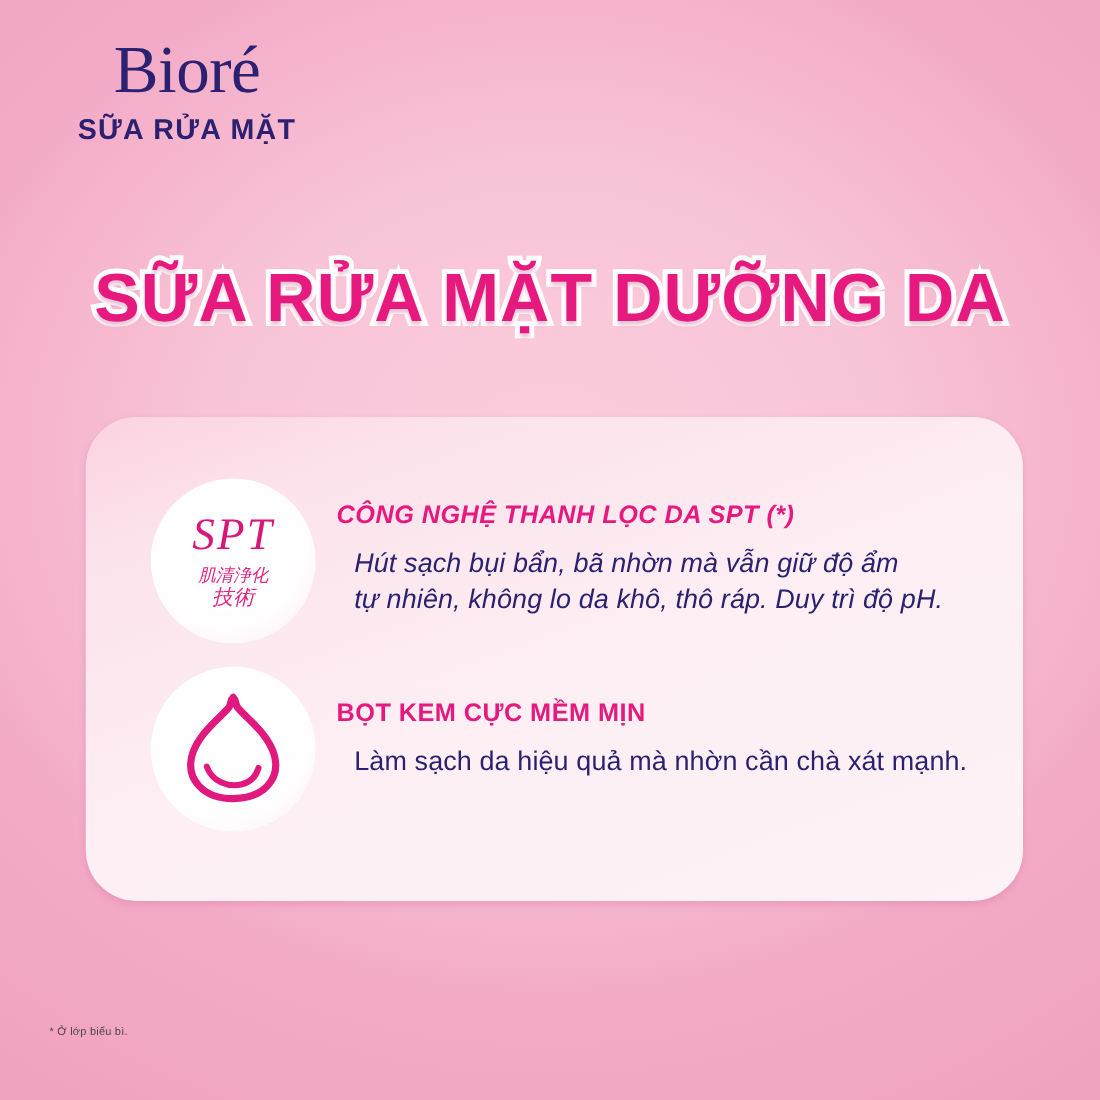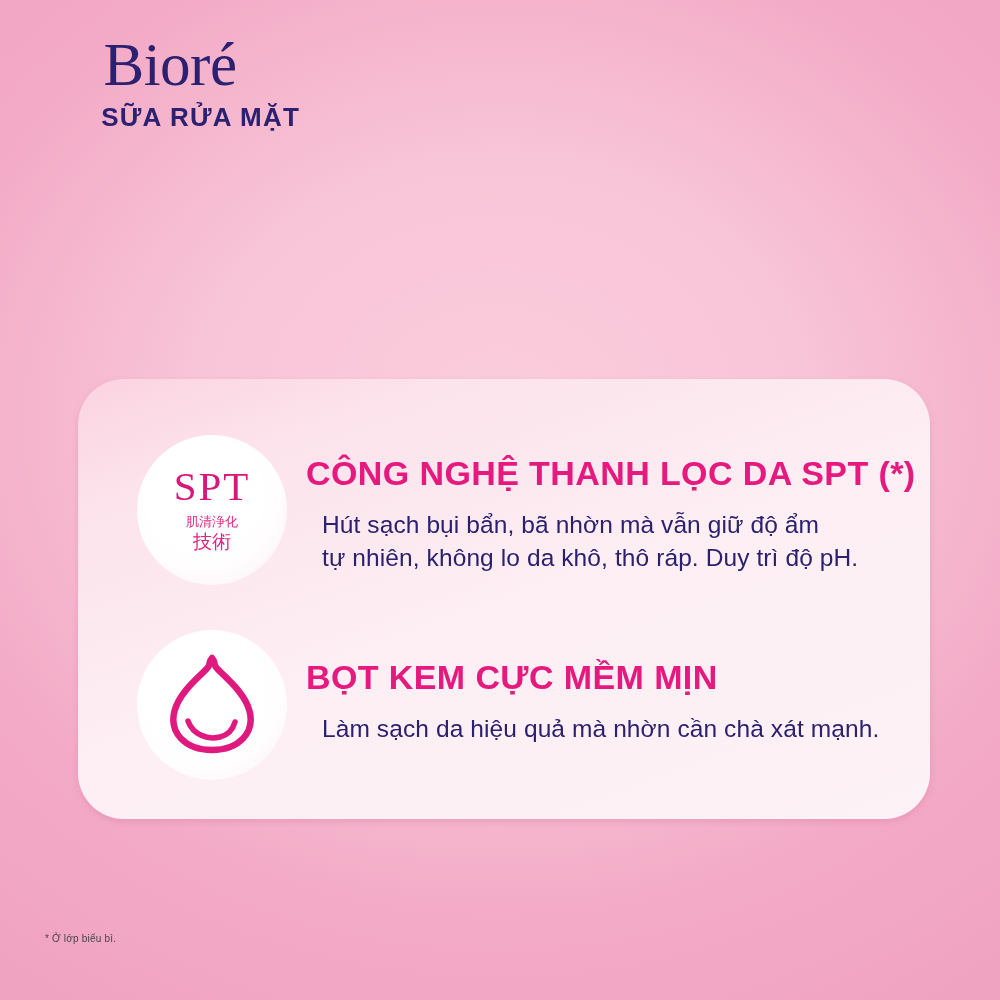--- a/index.html
+++ b/index.html
@@ -40,21 +40,20 @@
     font-weight: 400;
   }
   .brand-sub {
     margin-top: 9px;
     font-family: "Liberation Sans", sans-serif;
     font-size: 26px;
     font-weight: 700;
     letter-spacing: 1.2px;
     color: #2c2071;
     line-height: 1;
-    text-align: right;
   }
 
   
   .headline {
     position: absolute;
     left: 0;
     top: 239px;
     width: 1000px;
     text-align: center;
     font-size: 62px;
@@ -80,22 +79,22 @@
     border-radius: 46px;
     background: linear-gradient(160deg, #fbd3e0 0%, #fce3ec 18%, #fdeff4 52%, #fdf2f6 100%);
     box-shadow: 0 3px 6px rgba(214, 120, 160, 0.35);
   }
 
   .feature {
     position: absolute;
     display: flex;
     align-items: flex-start;
   }
-  .feature-1 { left: 48px; top: 45px; }
-  .feature-2 { left: 48px; top: 240px; }
+  .feature-1 { left: 48px; top: 45px; font-style: italic; }
+  .feature-2 { left: 48px; top: 216px; }
 
   
   .icon-bubble {
     position: relative;
     width: 172px;
     height: 172px;
     flex: 0 0 172px;
     display: flex;
     align-items: center;
     justify-content: center;
@@ -124,38 +123,38 @@
   }
   .spt-letters {
     font-family: "Liberation Serif", "DejaVu Serif", serif;
     font-size: 41px;
     color: #d8177b;
     letter-spacing: 2px;
     line-height: 1;
   }
   .spt-jp1 {
     font-family: "DejaVu Sans", sans-serif;
-    font-size: 13px;
+    font-size: 16px;
     color: #e0237f;
     margin-top: 7px;
     letter-spacing: 0px;
     line-height: 1.22;
   }
   .spt-jp2 {
     font-family: "DejaVu Sans", sans-serif;
     font-size: 19px;
     color: #e0237f;
     line-height: 1.22;
   }
 
   
   .feature-text { padding-top: 31px; margin-left: 8px; }
   .feature-2 .feature-text { padding-top: 40px; }
   .feature-title {
-    font-size: 34px;
+    font-size: 23px;
     font-weight: 700;
     color: #e5197e;
     letter-spacing: 0.4px;
     line-height: 1.1;
     margin: 0 0 9px 0;
     white-space: nowrap;
   }
   .feature-body {
     font-size: 24.5px;
     color: #2b2170;
@@ -178,20 +177,21 @@
 </head>
 <body>
 
 <div id="poster">
 
   <div class="brand">
     <div class="brand-wordmark">Bioré</div>
     <div class="brand-sub">SỮA RỬA MẶT</div>
   </div>
 
+  <div class="headline">SỮA RỬA MẶT DƯỠNG DA</div>
 
   <div class="card">
 
     <div class="feature feature-1">
       <div class="icon-bubble">
         <div class="icon-inner">
           <div class="spt-letters">SPT</div>
           <div class="spt-jp1">肌清浄化</div>
           <div class="spt-jp2">技術</div>
         </div>

